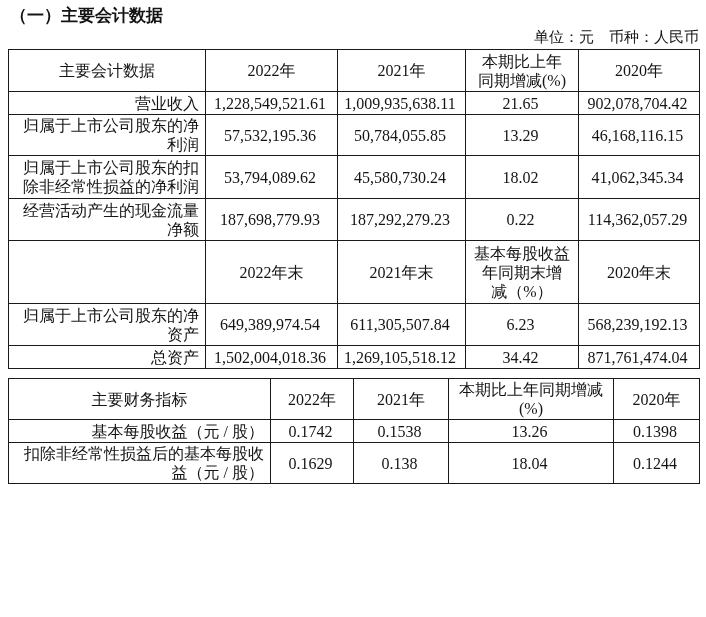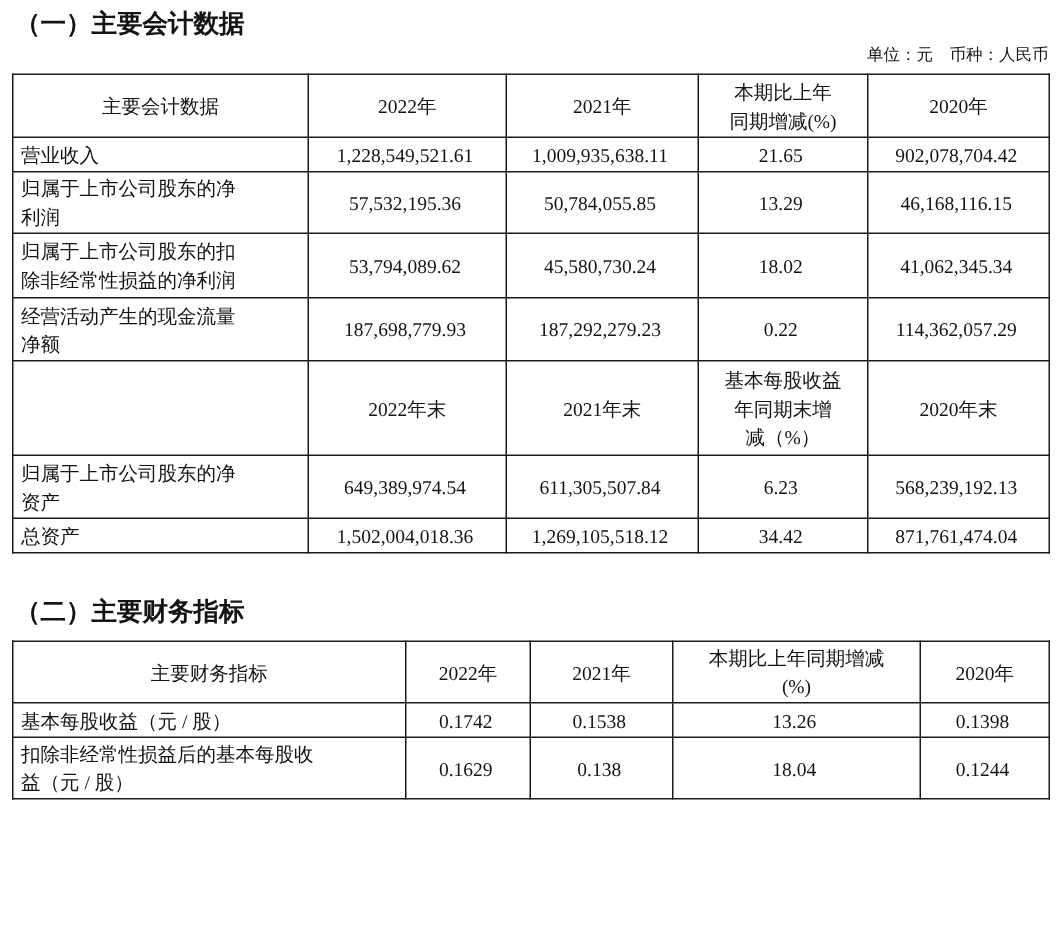--- a/index.html
+++ b/index.html
@@ -19,46 +19,46 @@
     padding-left: 10px;
   }
   .title-1 { padding-top: 6px; }
   .title-2 { margin-top: 29px; }
   .unit-line {
     width: 691px;
     margin-left: 8px;
     margin-top: 2px;
     margin-bottom: 3px;
     text-align: right;
-    font-size: 11px;
+    font-size: 15px;
     line-height: 18px;
   }
   table {
     width: 691px;
     margin-left: 8px;
     border-collapse: collapse;
     table-layout: fixed;
-    font-size: 13px;
+    font-size: 16px;
     padding-left: 32px;
   }
   .t2 { margin-top: 9px; }
   th, td {
     border: 1px solid #1a1a1a;
     vertical-align: middle;
     line-height: 19px;
     padding: 1px 2px;
     overflow: hidden;
   }
   th {
     font-weight: normal;
     text-align: center;
     white-space: pre-line;
   }
   td.label {
-    text-align: left;
+    text-align: right;
     padding-left: 5px;
     padding-right: 6px;
     white-space: pre-line;
   }
   td.num {
     text-align: center;
     padding-right: 5px;
   }
   td.chg-left {
     text-align: left;
@@ -141,21 +141,20 @@
     <tr style="height:23px">
       <td class="label">总资产</td>
       <td class="num">1,502,004,018.36</td>
       <td class="num">1,269,105,518.12</td>
       <td class="num">34.42</td>
       <td class="num">871,761,474.04</td>
     </tr>
   </tbody>
     </table>
 
-  <div class="section-title title-2">（二）主要财务指标</div>
 
   <table class="t2">
     <colgroup>
       <col style="width:262px">
         <col style="width:83px">
         <col style="width:95px">
         <col style="width:165px">
         <col style="width:86px">
     </colgroup>
     <tbody>

